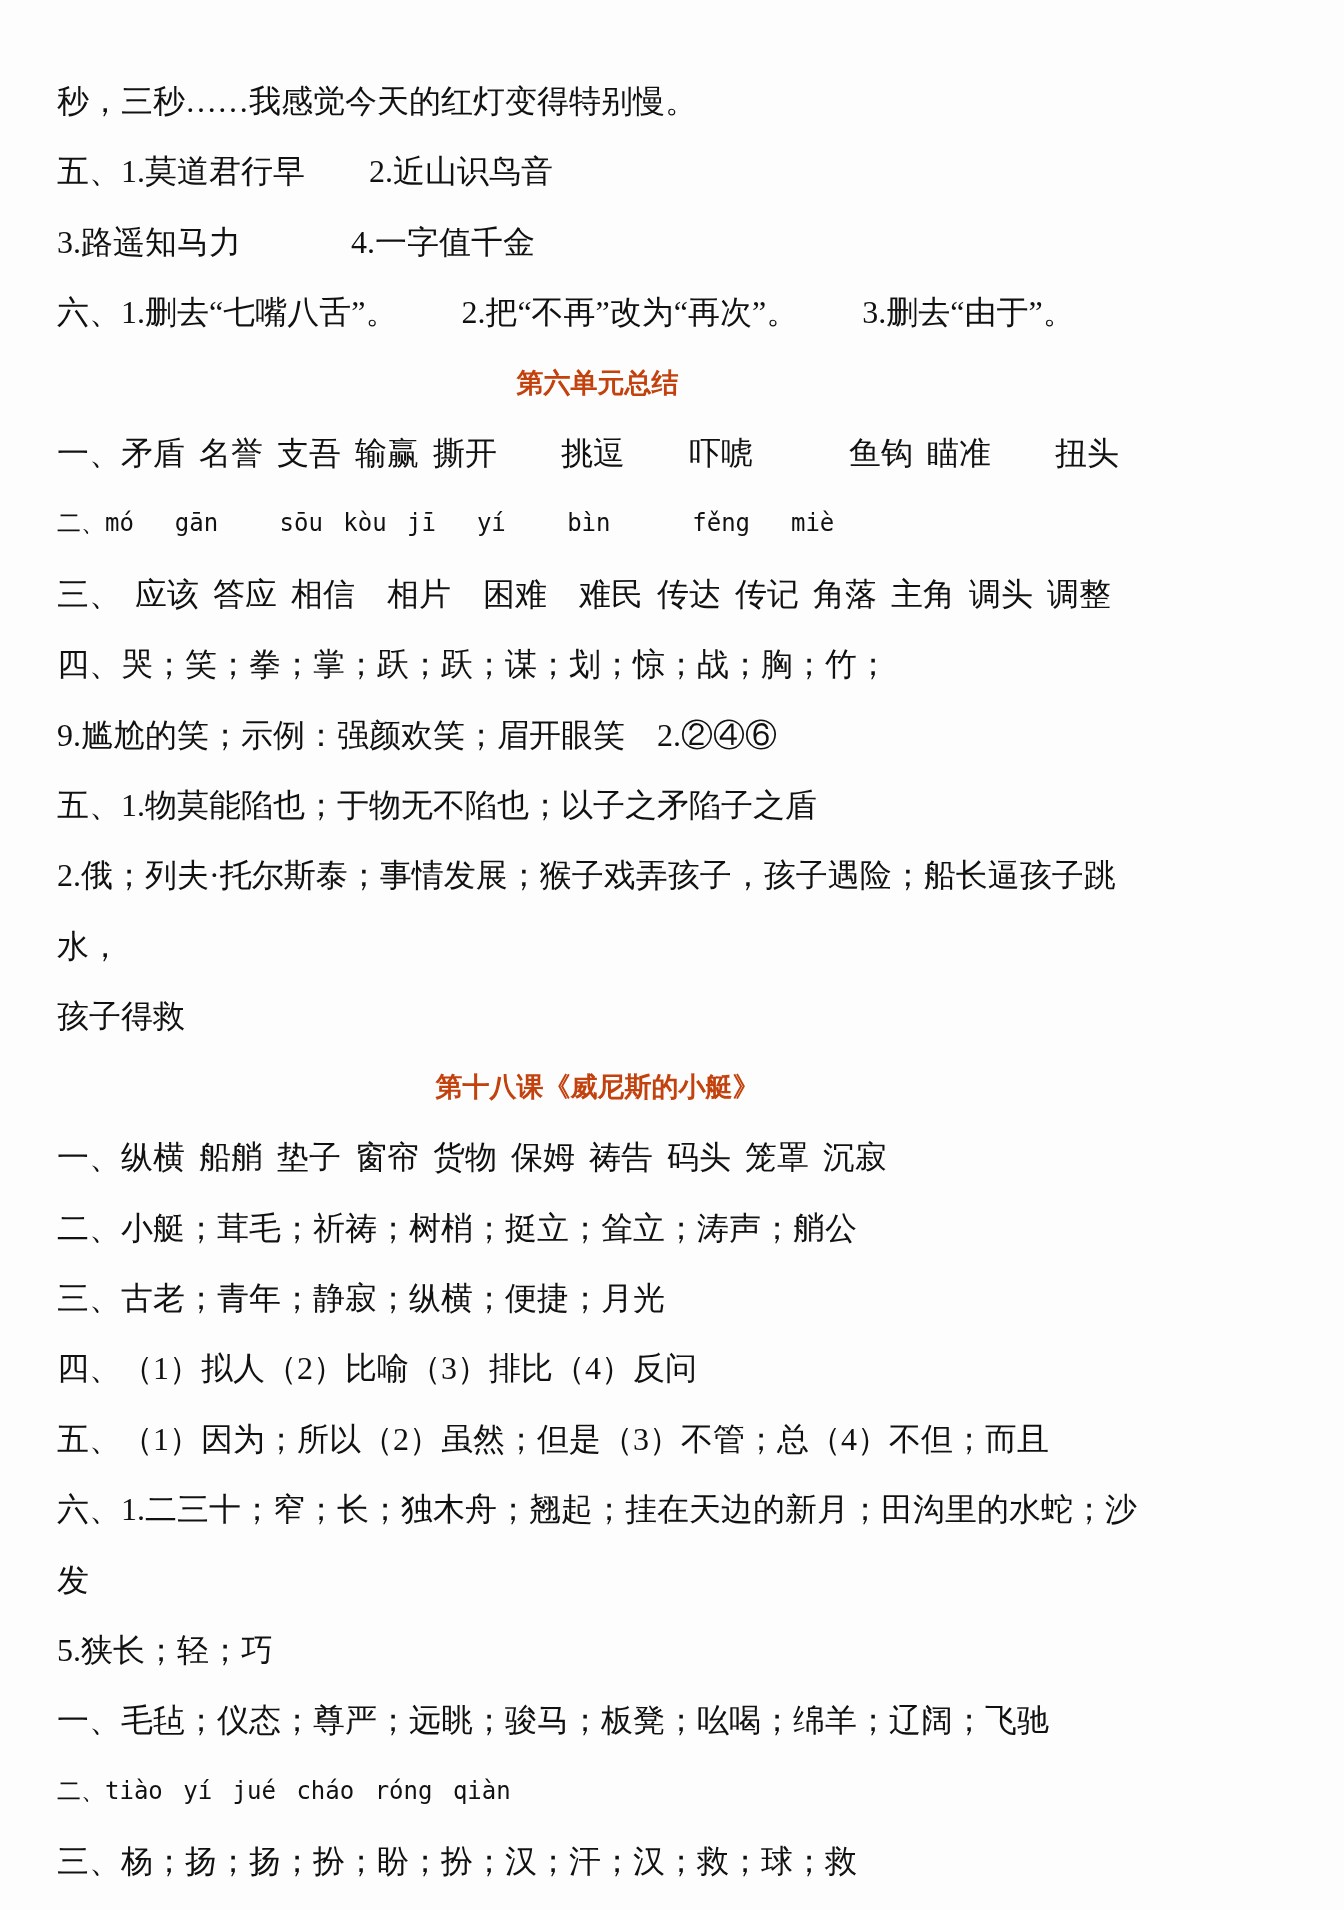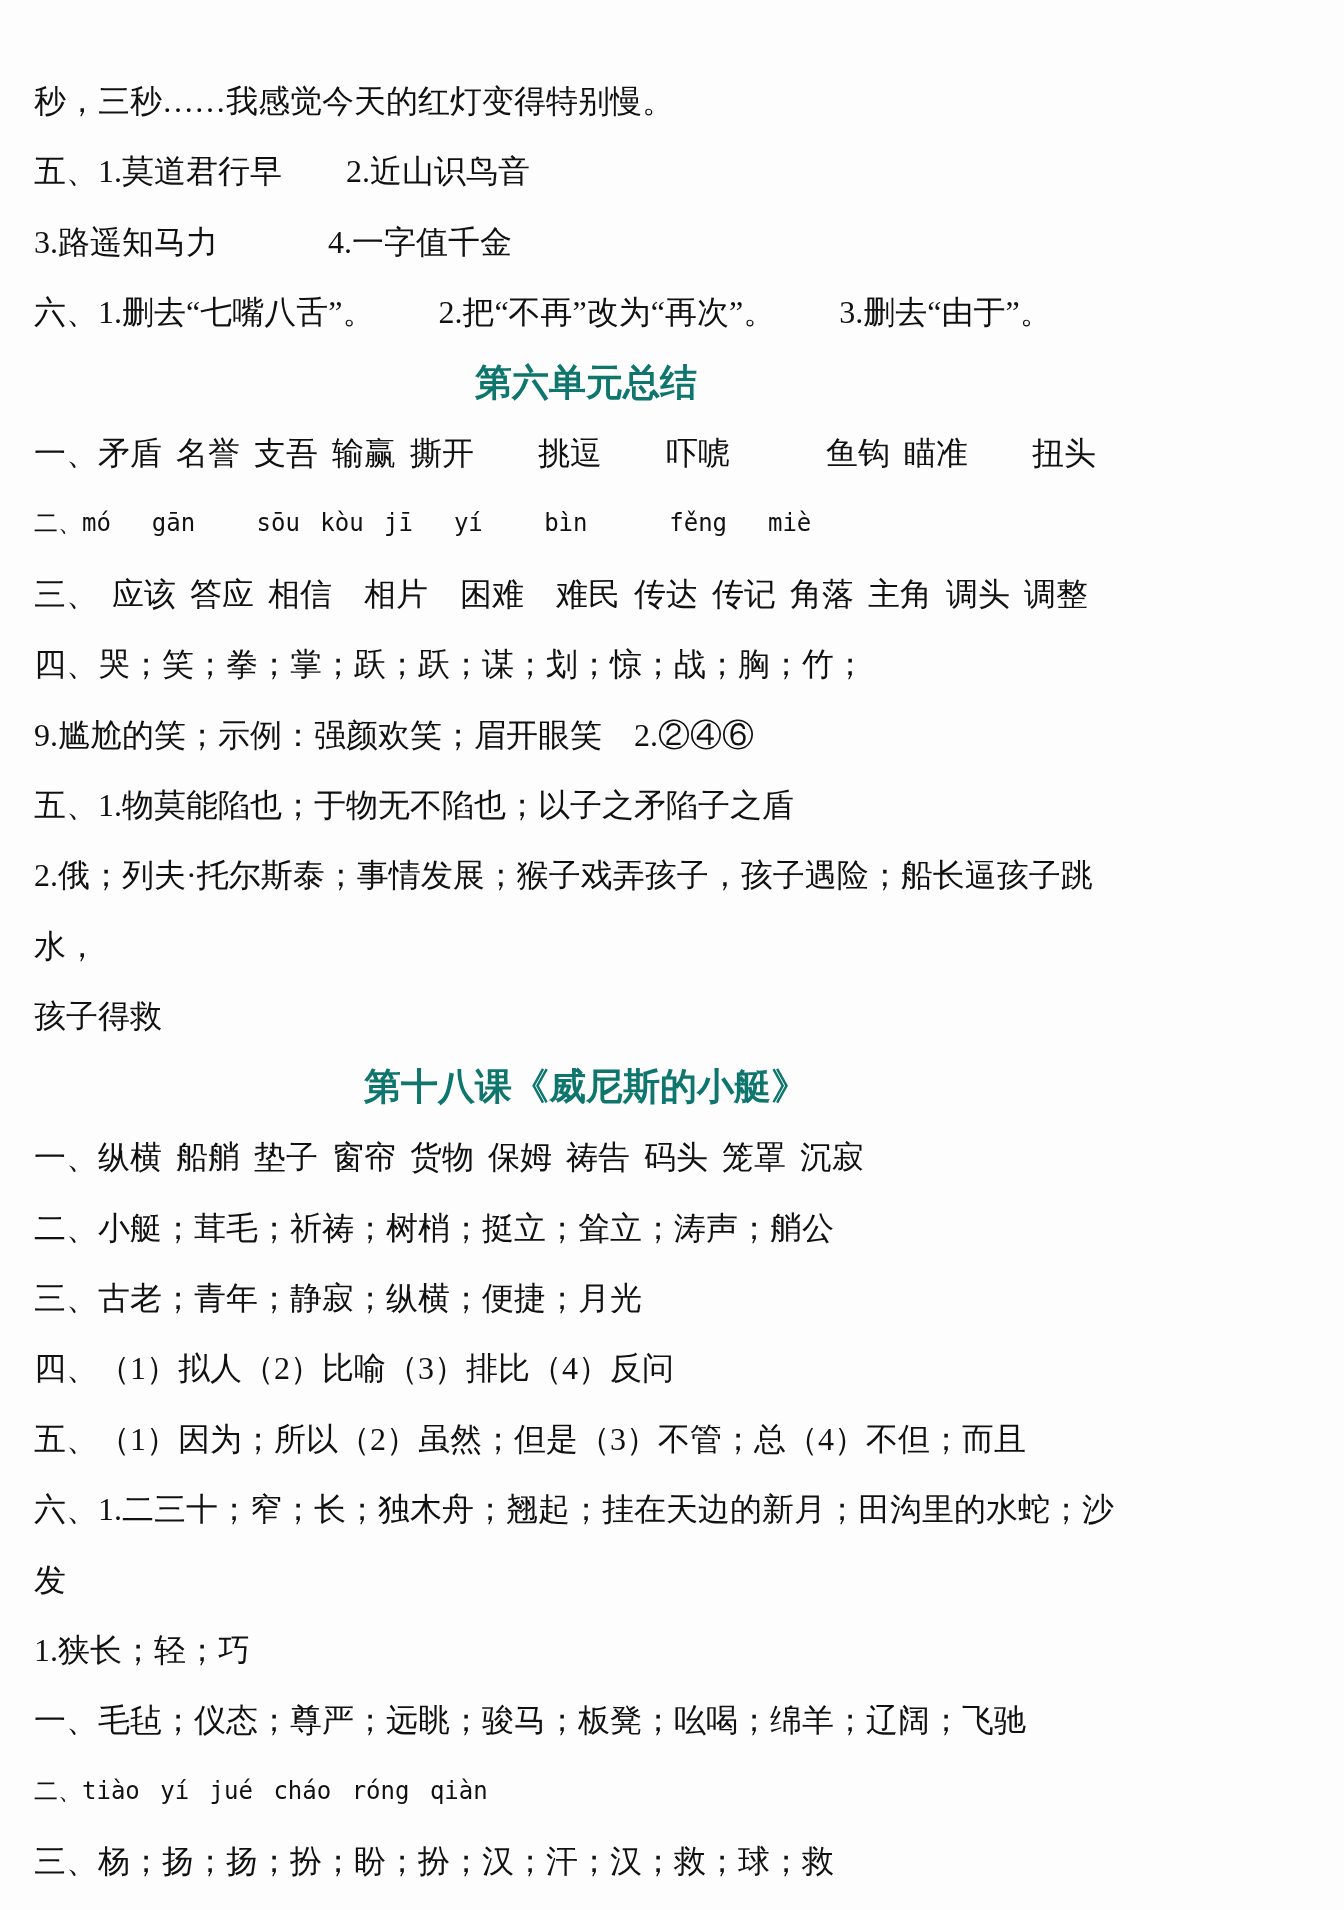--- a/index.html
+++ b/index.html
@@ -9,43 +9,43 @@
   body {
     width: 1344px;
     height: 1910px;
     background: #fdfdfd;
     overflow: hidden;
   }
   .sheet {
     box-sizing: border-box;
     width: 1176px;
     height: 1910px;
-    padding: 66px 38px 0 34px;
+    padding: 66px 38px 0 57px;
     font-family: "Liberation Serif", "DejaVu Serif", serif;
     color: #111111;
   }
   .line {
     margin: 0;
     font-size: 32px;
     line-height: 70.4px;
     white-space: pre-wrap;
     word-spacing: 6px;
     font-weight: 400;
   }
   .mono {
     font-family: "DejaVu Sans Mono", "Liberation Mono", monospace;
     font-size: 24px;
   }
   .heading {
     margin: 0;
-    font-size: 37px;
+    font-size: 27px;
     line-height: 70.4px;
     font-weight: 700;
     text-align: center;
-    color: #0f766e;
+    color: #c2410c;
     white-space: pre-wrap;
   }
 </style>
 </head>
 <body style="background: rgb(253, 253, 253);">
 
 <div class="sheet">
 
   <p class="line">秒，三秒……我感觉今天的红灯变得特别慢。</p>
   <p class="line">五、1.莫道君行早　　2.近山识鸟音</p>
@@ -62,19 +62,19 @@
   <p class="line">2.俄；列夫·托尔斯泰；事情发展；猴子戏弄孩子，孩子遇险；船长逼孩子跳水，</p>
   <p class="line">孩子得救</p>
 
   <h2 class="heading">第十八课《威尼斯的小艇》</h2>
   <p class="line">一、纵横 船艄 垫子 窗帘 货物 保姆 祷告 码头 笼罩 沉寂</p>
   <p class="line">二、小艇；茸毛；祈祷；树梢；挺立；耸立；涛声；艄公</p>
   <p class="line">三、古老；青年；静寂；纵横；便捷；月光</p>
   <p class="line">四、（1）拟人（2）比喻（3）排比（4）反问</p>
   <p class="line">五、（1）因为；所以（2）虽然；但是（3）不管；总（4）不但；而且</p>
   <p class="line">六、1.二三十；窄；长；独木舟；翘起；挂在天边的新月；田沟里的水蛇；沙发</p>
-  <p class="line">1.狭长；轻；巧</p>
+  <p class="line">5.狭长；轻；巧</p>
 
   <p class="line">一、毛毡；仪态；尊严；远眺；骏马；板凳；吆喝；绵羊；辽阔；飞驰</p>
   <p class="line mono">二、tiào yí jué cháo róng qiàn</p>
   <p class="line">三、杨；扬；扬；扮；盼；扮；汉；汗；汉；救；球；救</p>
 
 </div>
 
 </body></html>

